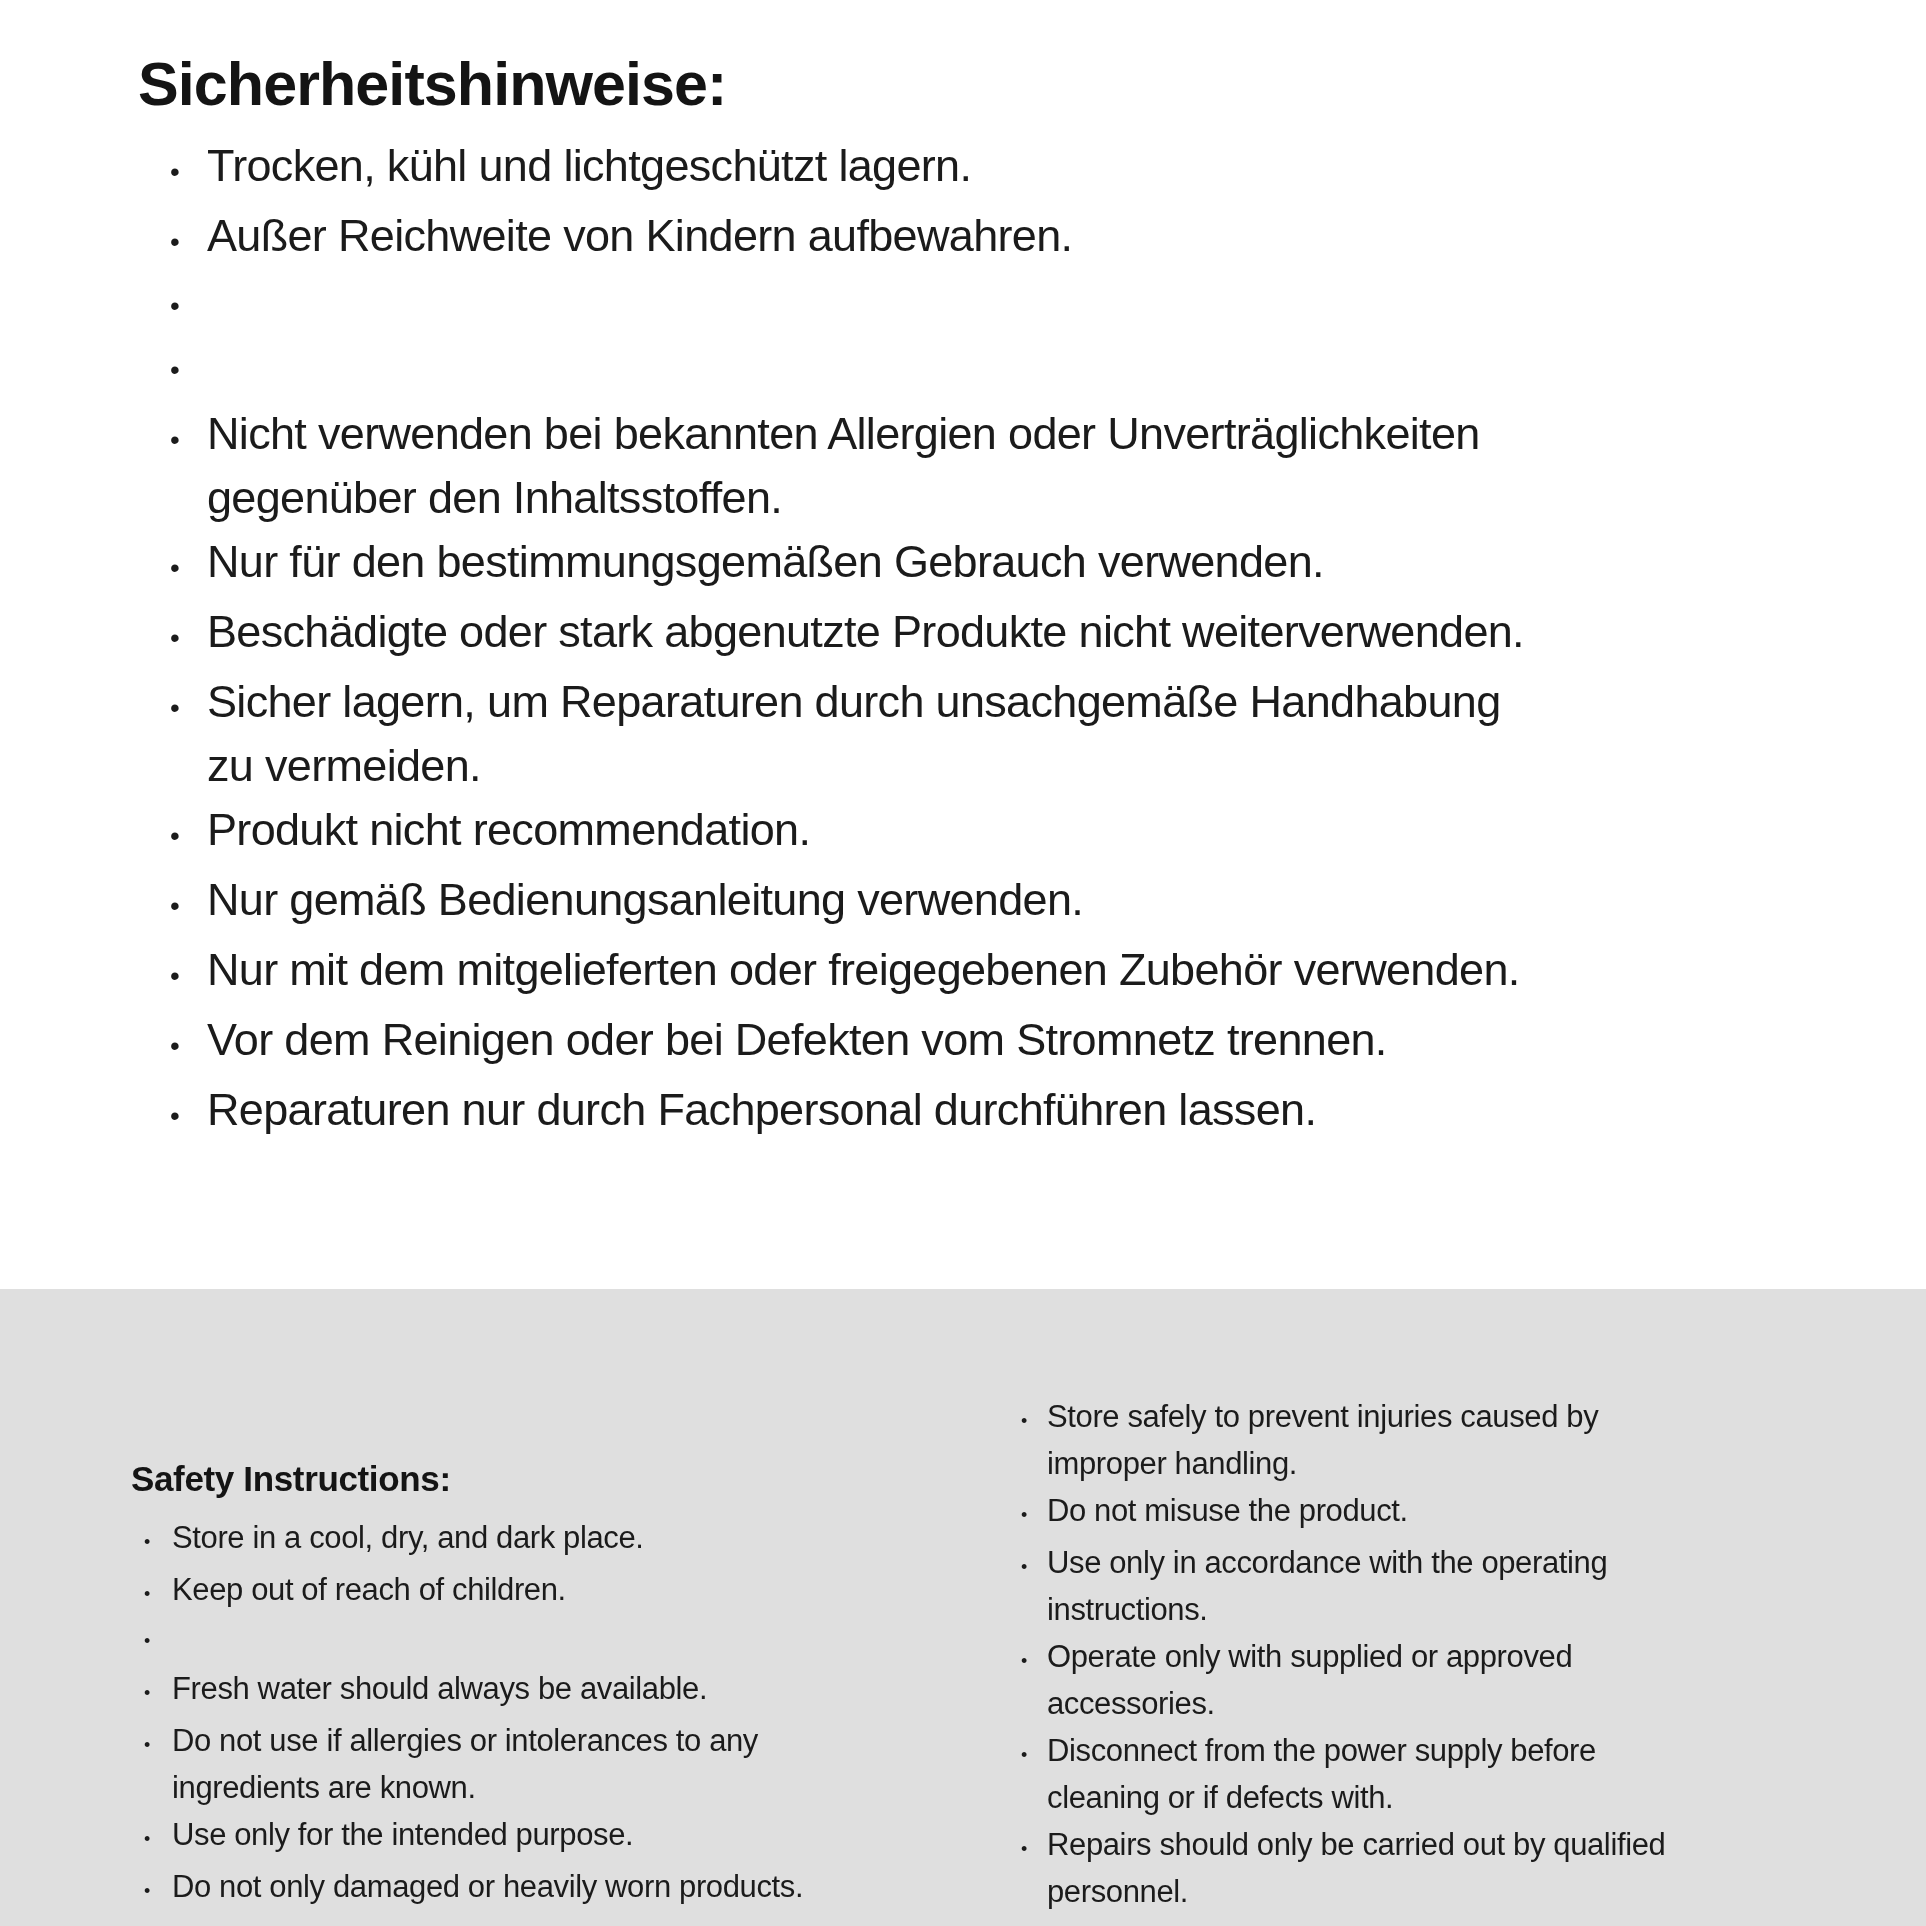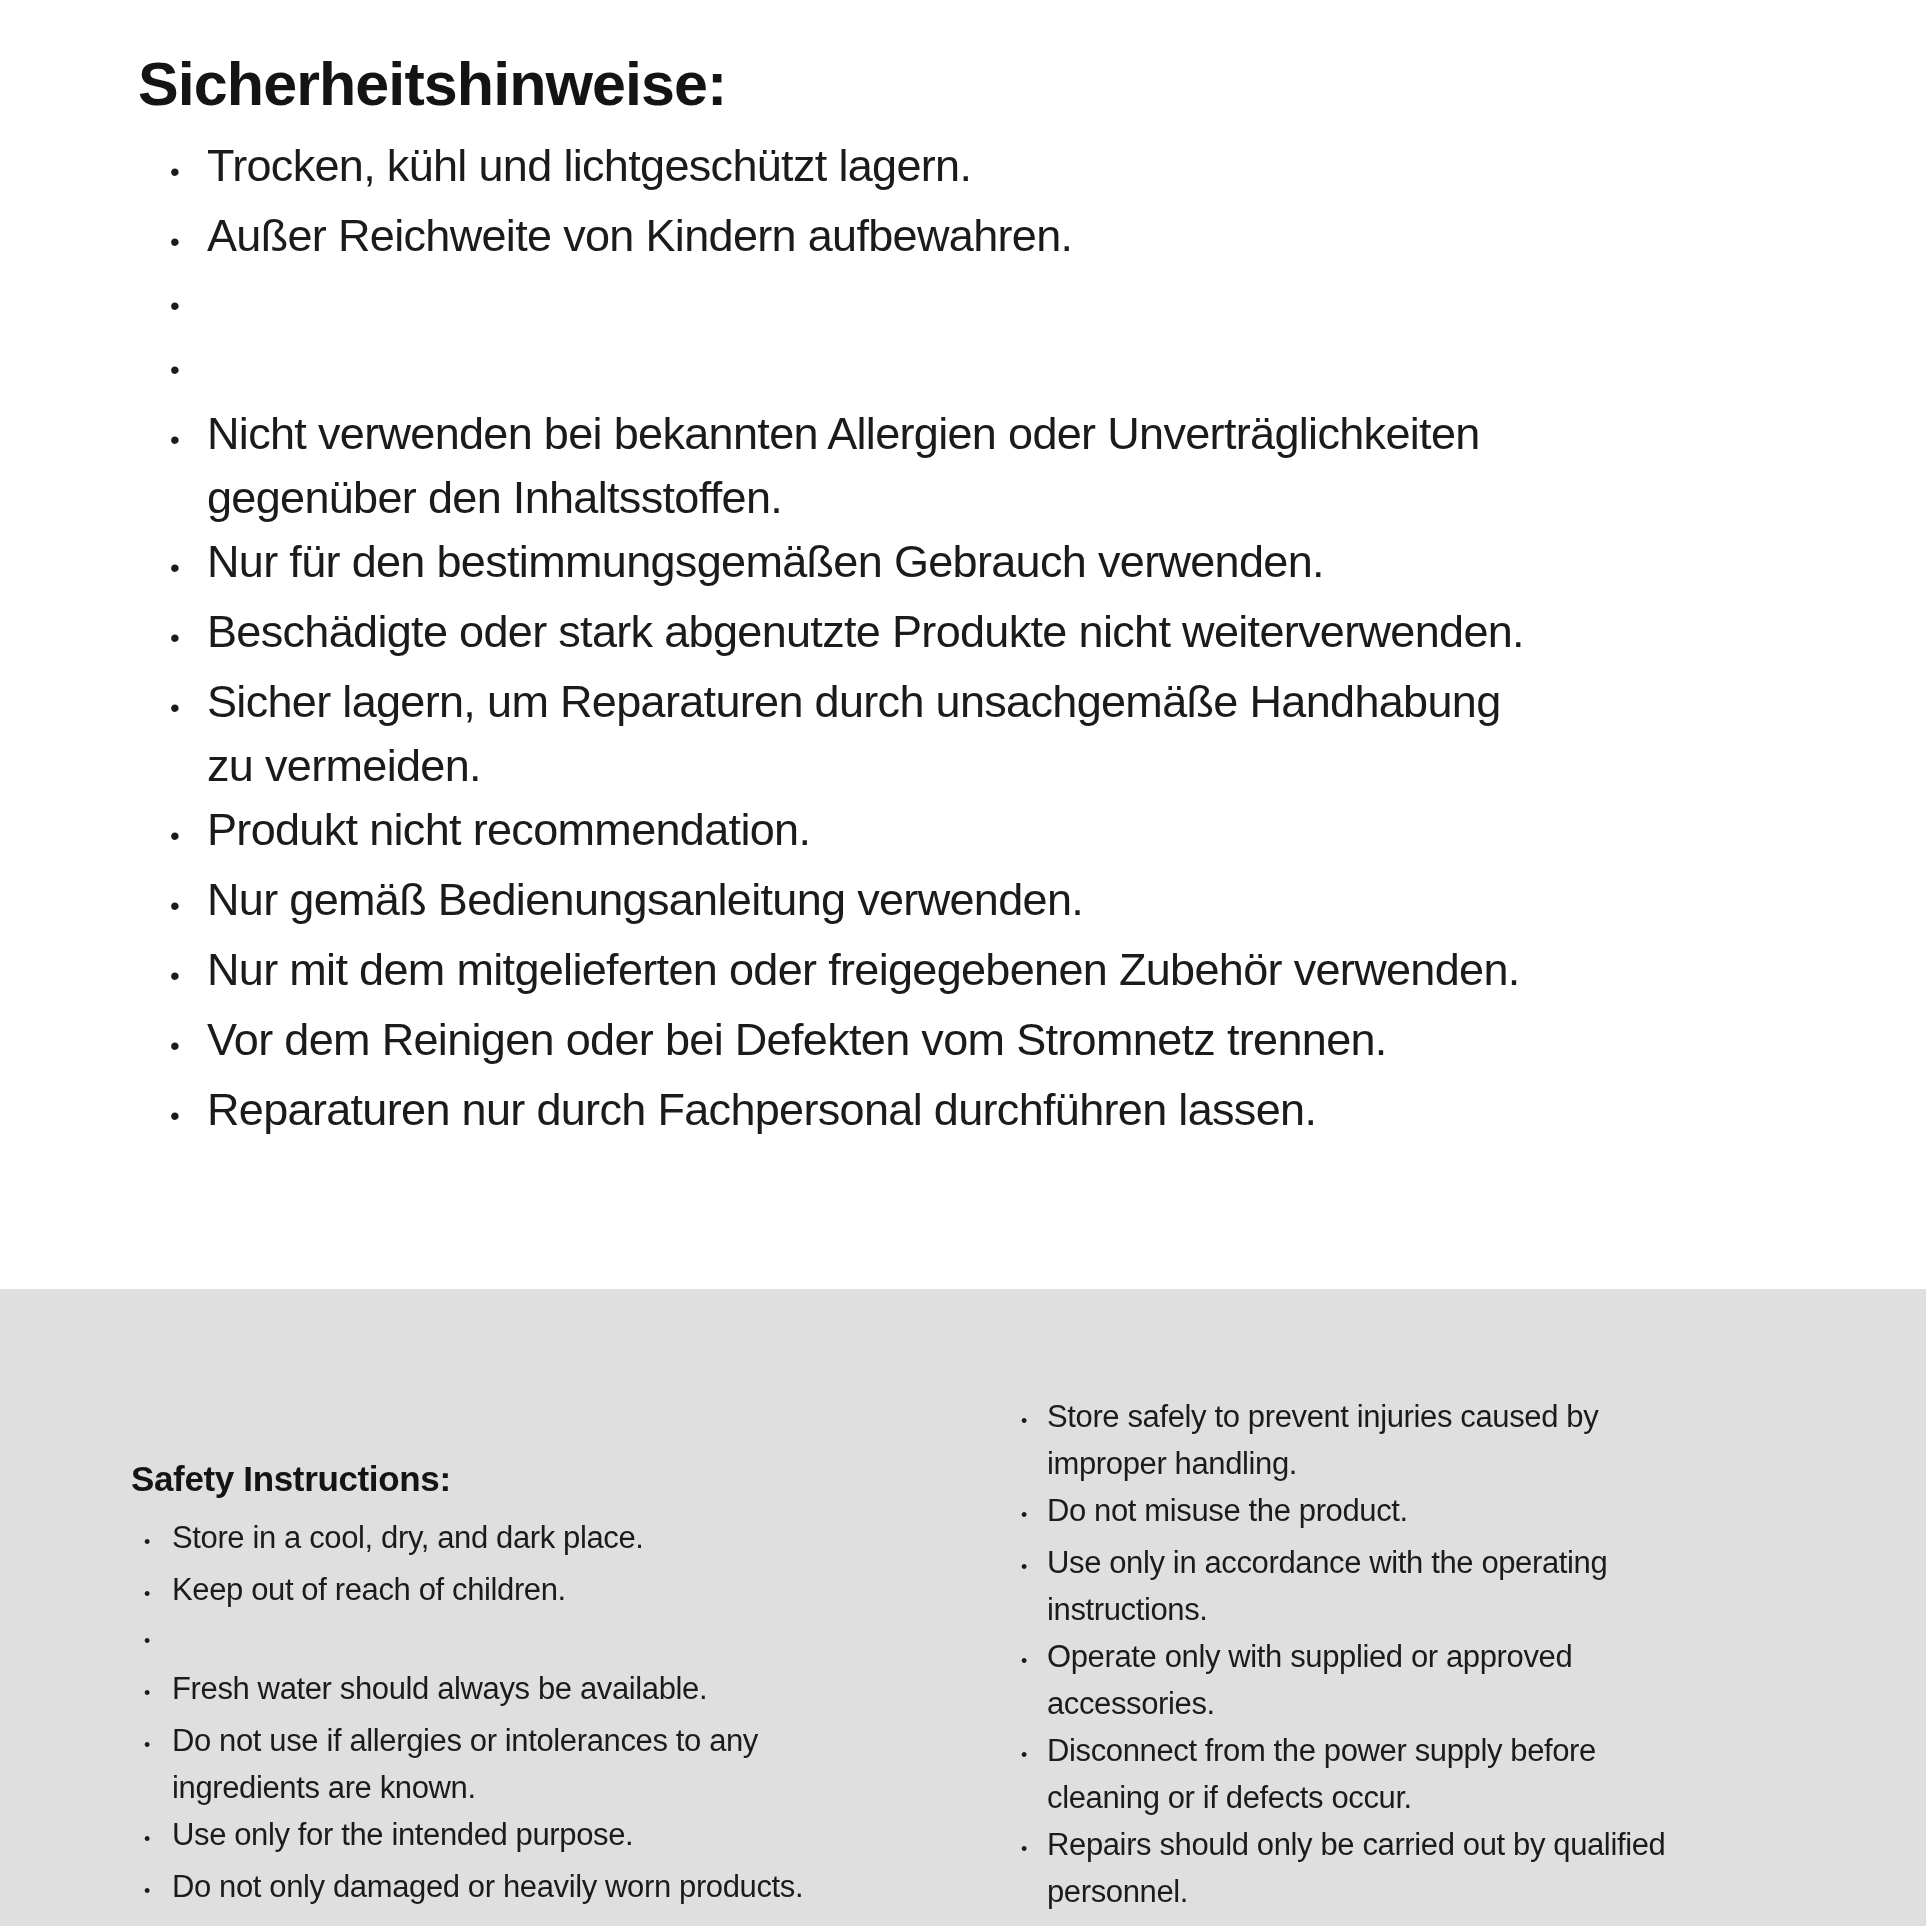--- a/index.html
+++ b/index.html
@@ -172,21 +172,21 @@
 instructions.</span>
             </li>
           <li>
               <span class="b">•</span>
               <span class="bt">Operate only with supplied or approved
 accessories.</span>
             </li>
           <li>
               <span class="b">•</span>
               <span class="bt">Disconnect from the power supply before
-cleaning or if defects occur.</span>
+cleaning or if defects with.</span>
             </li>
           <li>
               <span class="b">•</span>
               <span class="bt">Repairs should only be carried out by qualified
 personnel.</span>
             </li>
         </ul>
       </div>
 
     </div>

